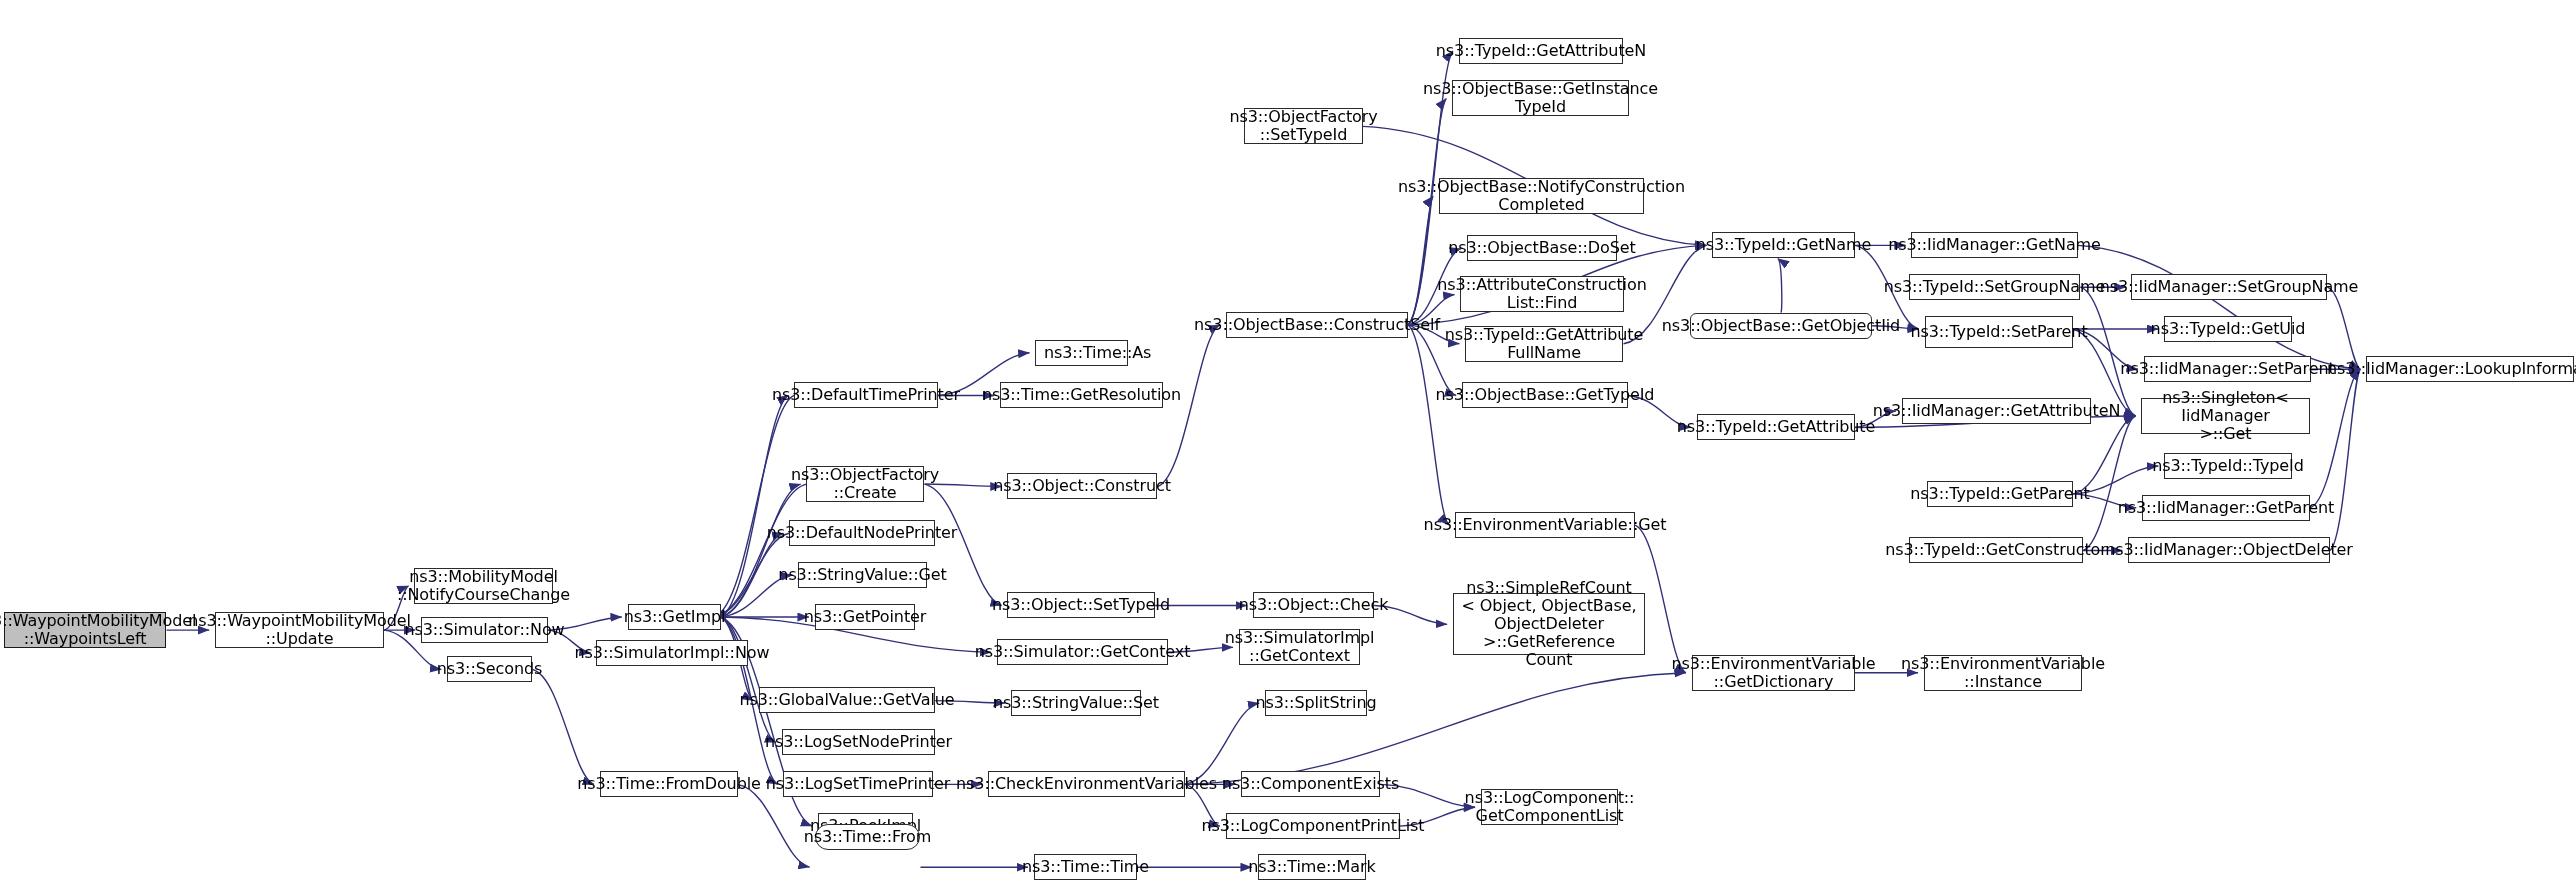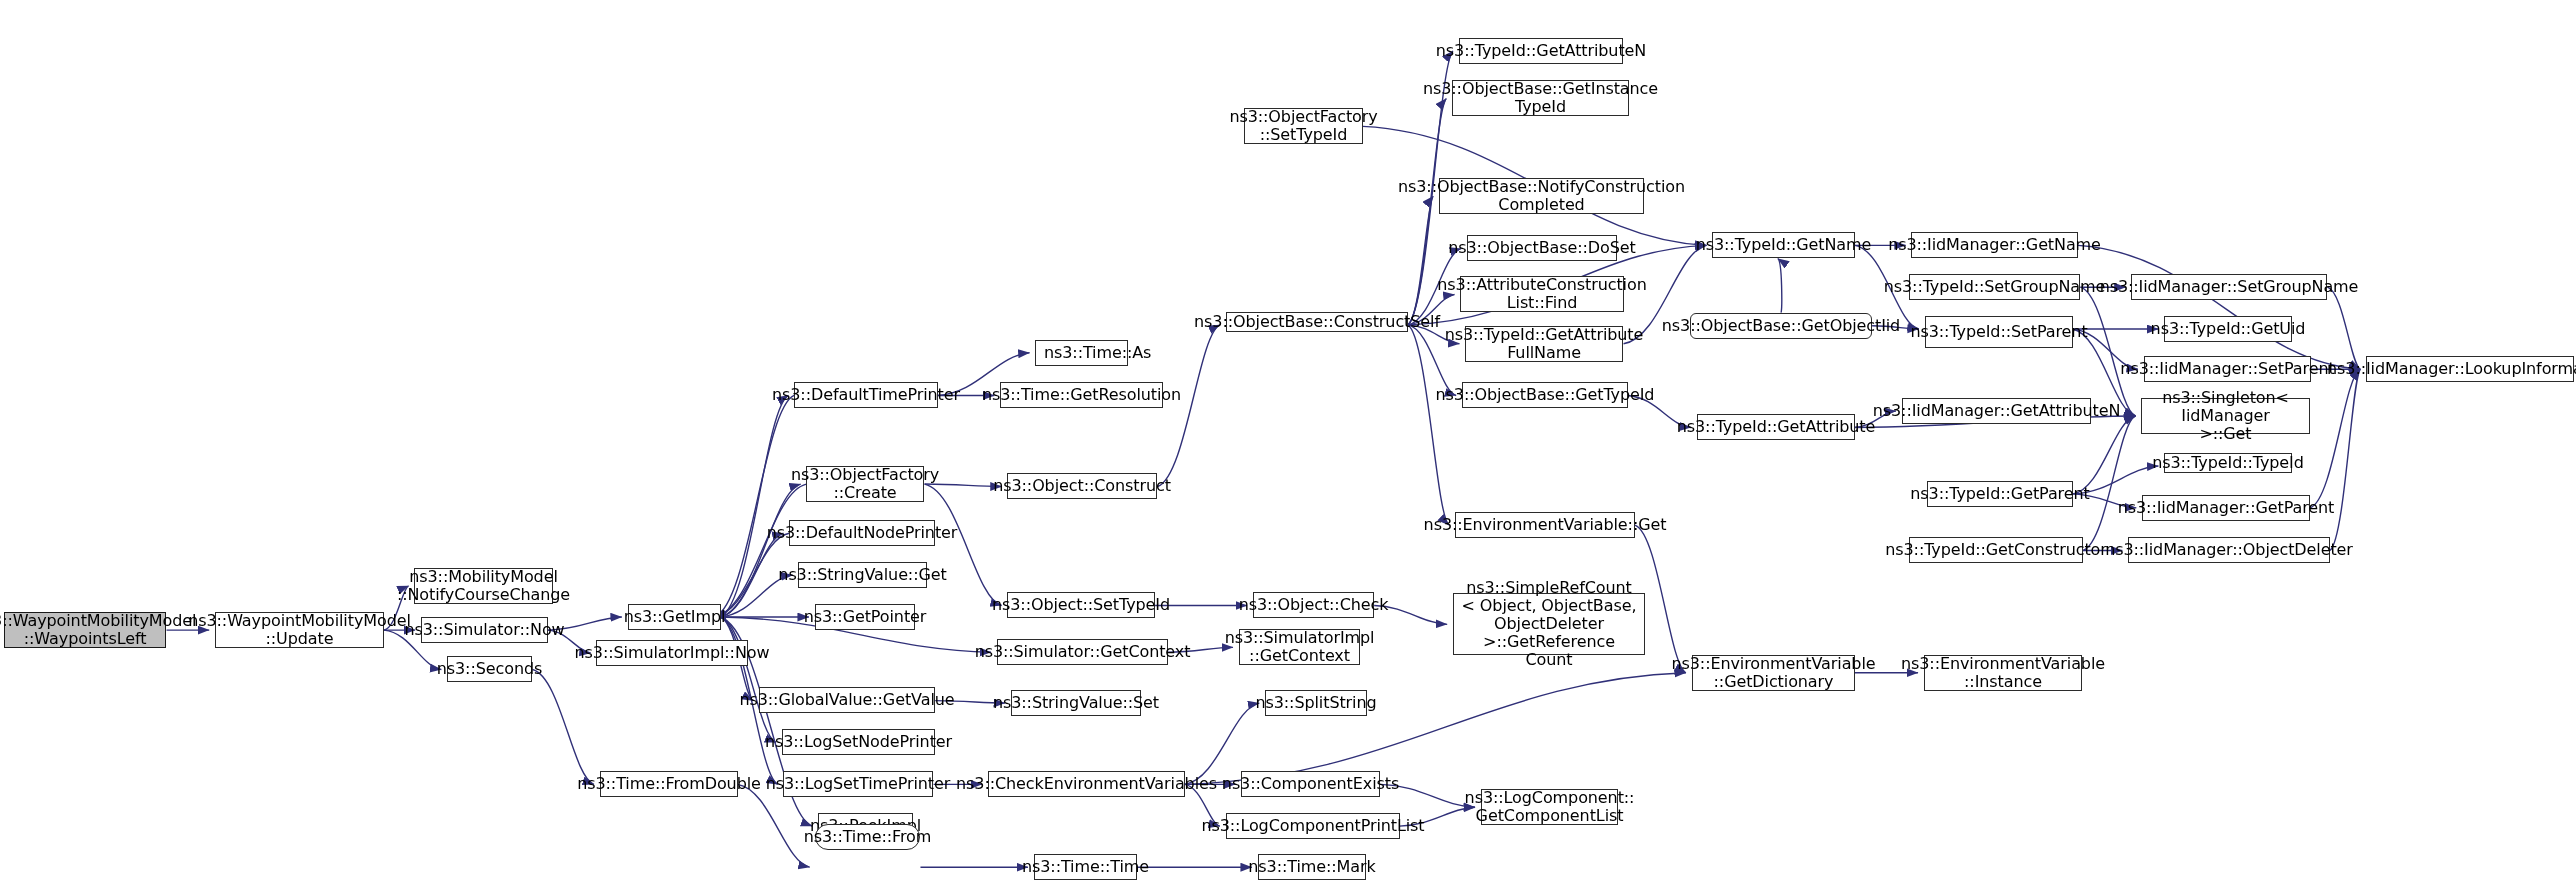--- a/index.html
+++ b/index.html
@@ -139,21 +139,21 @@
       <div class="node" style="left: 1035px; top: 340px; width: 93px; height: 26px; padding-left: 38px;">ns3::Time::As</div>
       <div class="node" style="left: 1000px; top: 382px; width: 163px; height: 26px;">ns3::Time::GetResolution</div>
       <div class="node" style="left: 1007px; top: 473px; width: 150px; height: 26px;">ns3::Object::Construct</div>
       <div class="node" style="left: 1007px; top: 592px; width: 148px; height: 26px;">ns3::Object::SetTypeId</div>
       <div class="node" style="left: 997px; top: 639px; width: 171px; height: 26px;">ns3::Simulator::GetContext</div>
       <div class="node" style="left: 1011px; top: 690px; width: 130px; height: 26px;">ns3::StringValue::Set</div>
       <div class="node" style="left: 988px; top: 771px; width: 197px; height: 26px;">ns3::CheckEnvironmentVariables</div>
       <div class="node" style="left: 1034px; top: 854px; width: 103px; height: 26px;">ns3::Time::Time</div>
       <div class="node" style="left: 1244px; top: 108px; width: 119px; height: 36px;">ns3::ObjectFactory
 ::SetTypeId</div>
-      <div class="node" style="left: 1226px; top: 312px; width: 182px; height: 20px;">ns3::ObjectBase::ConstructSelf</div>
+      <div class="node" style="left: 1226px; top: 312px; width: 182px; height: 26px;">ns3::ObjectBase::ConstructSelf</div>
       <div class="node" style="left: 1459px; top: 38px; width: 164px; height: 26px;">ns3::TypeId::GetAttributeN</div>
       <div class="node" style="left: 1452px; top: 80px; width: 177px; height: 36px;">ns3::ObjectBase::GetInstance
 TypeId</div>
       <div class="node" style="left: 1439px; top: 178px; width: 205px; height: 36px;">ns3::ObjectBase::NotifyConstruction
 Completed</div>
       <div class="node" style="left: 1467px; top: 235px; width: 150px; height: 26px;">ns3::ObjectBase::DoSet</div>
       <div class="node" style="left: 1460px; top: 276px; width: 164px; height: 36px;">ns3::AttributeConstruction
 List::Find</div>
       <div class="node" style="left: 1465px; top: 326px; width: 158px; height: 36px;">ns3::TypeId::GetAttribute
 FullName</div>
@@ -183,19 +183,19 @@
       <div class="node" style="left: 1902px; top: 398px; width: 189px; height: 26px;">ns3::IidManager::GetAttributeN</div>
       <div class="node" style="left: 1927px; top: 481px; width: 146px; height: 26px;">ns3::TypeId::GetParent</div>
       <div class="node" style="left: 1909px; top: 537px; width: 174px; height: 26px;">ns3::TypeId::GetConstructor</div>
       <div class="node" style="left: 1924px; top: 655px; width: 158px; height: 36px;">ns3::EnvironmentVariable
 ::Instance</div>
       <div class="node" style="left: 2131px; top: 274px; width: 196px; height: 26px;">ns3::IidManager::SetGroupName</div>
       <div class="node" style="left: 2164px; top: 316px; width: 128px; height: 26px;">ns3::TypeId::GetUid</div>
       <div class="node" style="left: 2144px; top: 356px; width: 167px; height: 26px;">ns3::IidManager::SetParent</div>
       <div class="node" style="left: 2141px; top: 398px; width: 169px; height: 36px;">ns3::Singleton&lt; IidManager
 &gt;::Get</div>
-      <div class="node" style="left: 2164px; top: 453px; width: 128px; height: 20px;">ns3::TypeId::TypeId</div>
+      <div class="node" style="left: 2164px; top: 453px; width: 128px; height: 26px;">ns3::TypeId::TypeId</div>
       <div class="node" style="left: 2142px; top: 495px; width: 168px; height: 26px;">ns3::IidManager::GetParent</div>
       <div class="node" style="left: 2128px; top: 537px; width: 202px; height: 26px;">ns3::IidManager::ObjectDeleter</div>
       <div class="node" style="left: 2366px; top: 356px; width: 208px; height: 26px;">ns3::IidManager::LookupInformation</div>
     </div>
 </div>
 
 
 </body></html>

